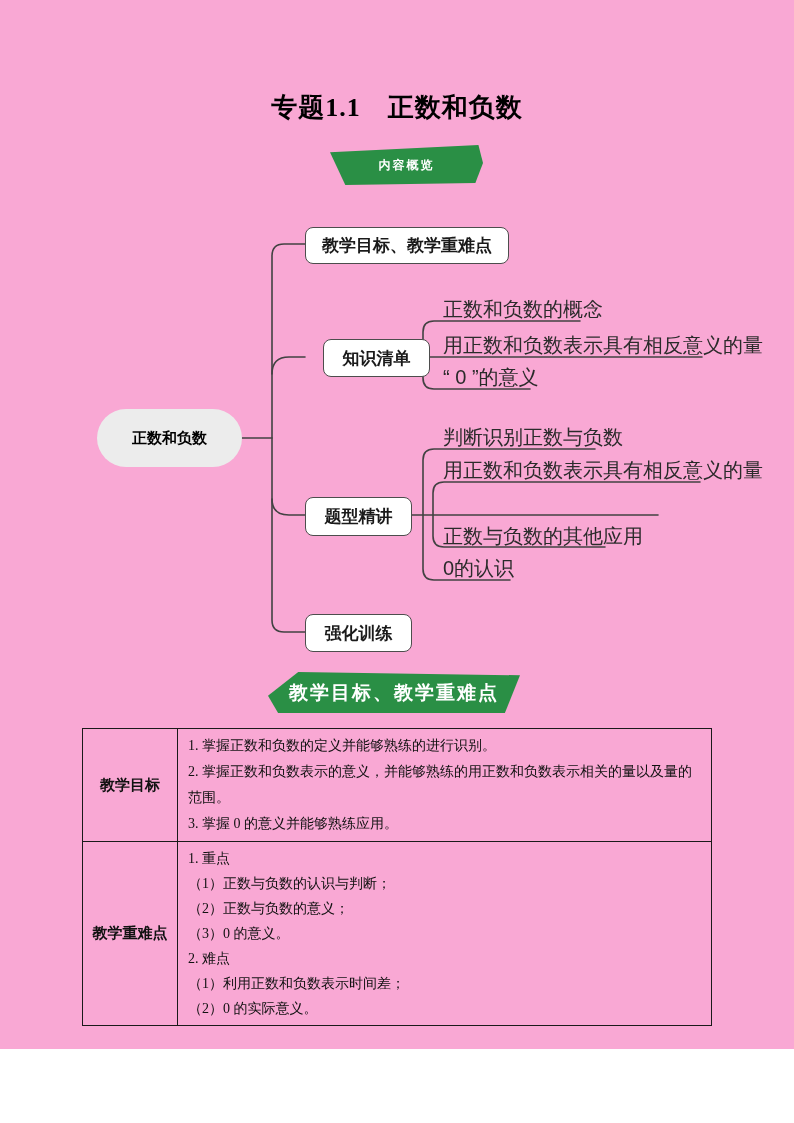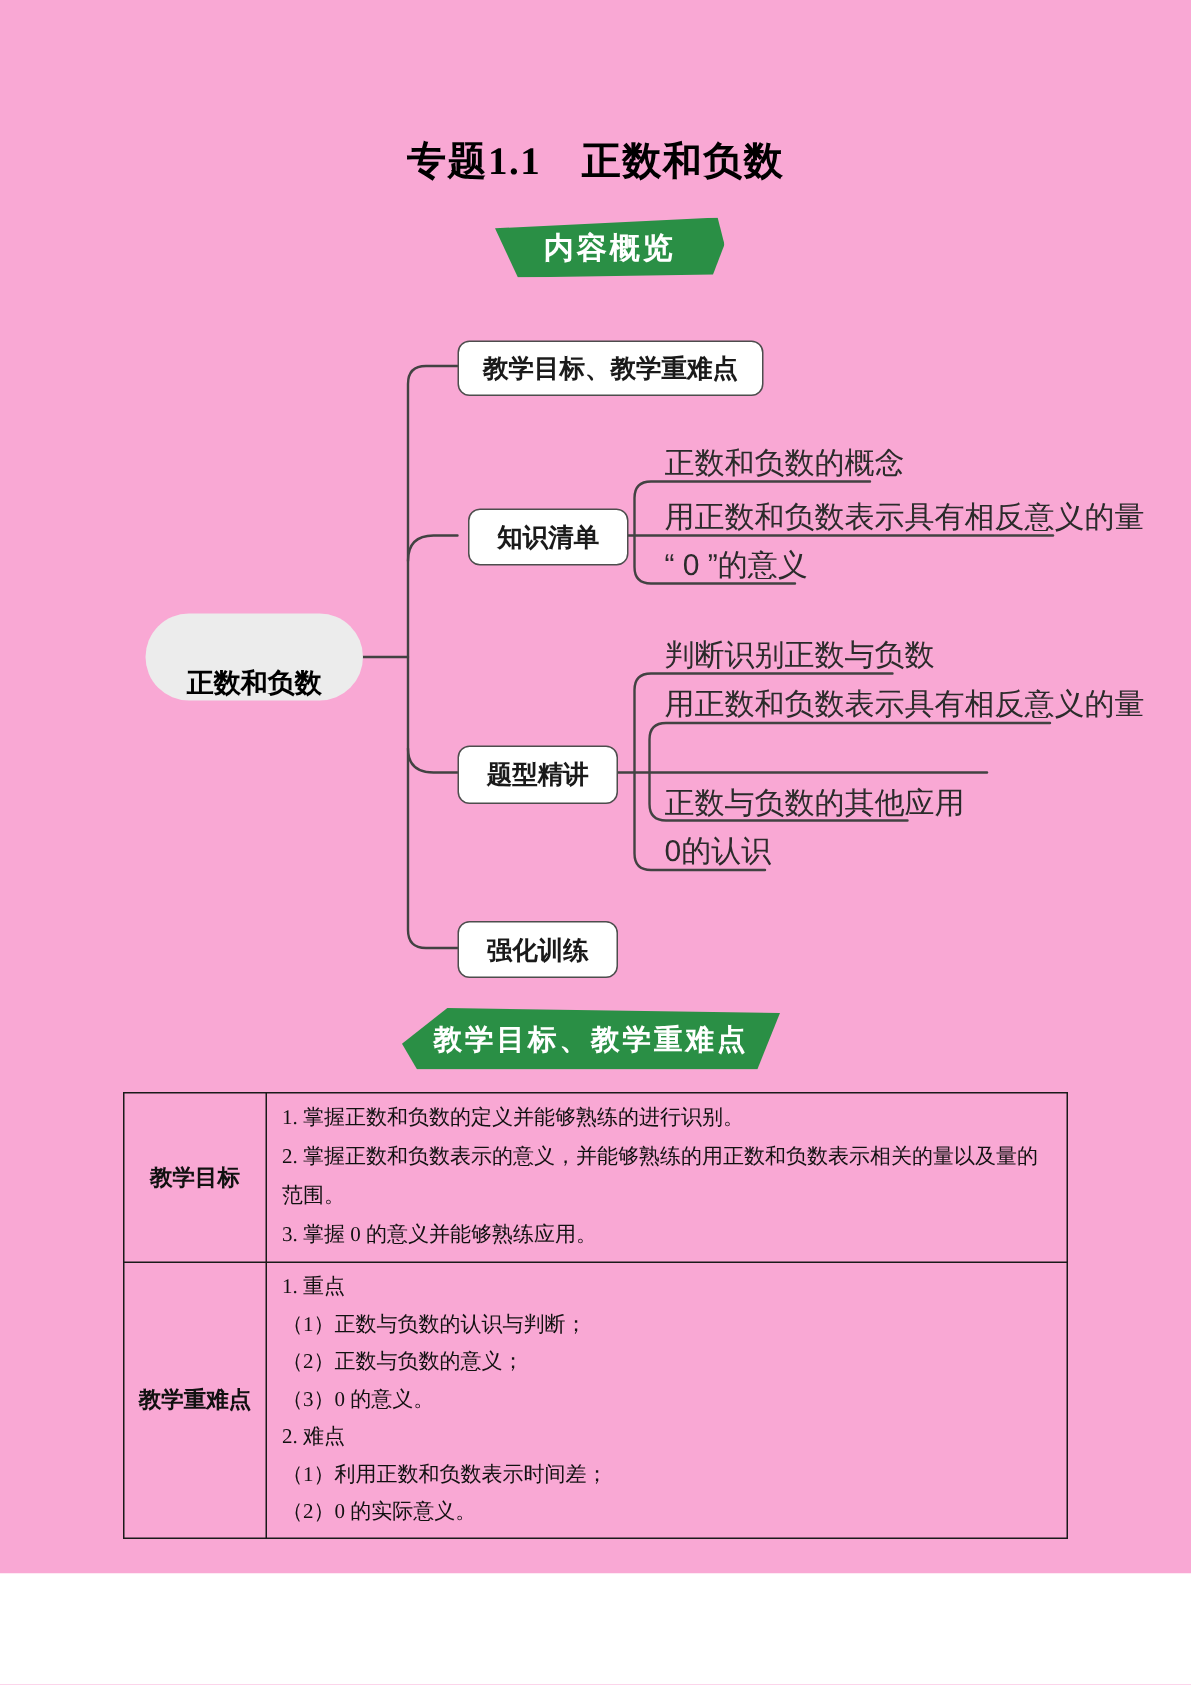--- a/index.html
+++ b/index.html
@@ -15,42 +15,42 @@
     text-align:center; font-family:"Liberation Serif","DejaVu Serif",serif;
     font-weight:bold; font-size:26px; color:#000; letter-spacing:1px;
   }
 
   
   .banner {
     position:absolute; display:flex; align-items:center; justify-content:center;
     color:#fff; font-weight:bold; letter-spacing:2px;
   }
   .banner-overview {
-    left:330px; top:145px; width:153px; height:40px; font-size:20px;
+    left:330px; top:145px; width:153px; height:40px; font-size:12px;
     clip-path:polygon(0% 18%, 97% 0%, 100% 45%, 95% 95%, 10% 100%);
   }
   .banner-objectives {
     left:268px; top:672px; width:252px; height:41px; font-size:19px;
     clip-path:polygon(12% 0%, 100% 8%, 94% 100%, 4% 100%, 0% 58%);
   }
 
   
   .map-svg { position:absolute; left:0; top:0; width:794px; height:660px; }
   .map-node {
     position:absolute; display:flex; align-items:center; justify-content:center;
     background:#fff; border:1.6px solid #4d4d4d; border-radius:8px;
     font-weight:bold; font-size:17px; color:#1a1a1a; white-space:nowrap;
   }
   .map-root {
     position:absolute; left:97px; top:409px; width:145px; height:58px;
-    border-radius:29px; display:flex; align-items:flex-end; justify-content:center;
-    font-weight:bold; font-size:18px; color:#000;font-family:Liberation Serif, serif;
+    border-radius:29px; display:flex; align-items:center; justify-content:center;
+    font-weight:bold; font-size:15px; color:#000;font-family:Liberation Serif, serif;
   }
   .node-b1 { left:305px; top:227px; width:202px; height:35px; }
-  .node-b2 { left:312px; top:339px; width:105px; height:36px; }
+  .node-b2 { left:323px; top:339px; width:105px; height:36px; }
   .node-b3 { left:305px; top:497px; width:105px; height:37px; }
   .node-b4 { left:305px; top:614px; width:105px; height:36px; }
   .map-leaf {
     position:absolute; left:443px; height:20px; line-height:20px;
     font-size:20px; color:#2b2b2b; white-space:nowrap;
   }
   .leaf-k1 { top:299px; } .leaf-k2 { top:335px; } .leaf-k3 { top:367px; }
   .leaf-t1 { top:427px; } .leaf-t2 { top:460px; } .leaf-t3 { top:493px; }
   .leaf-t4 { top:526px; } .leaf-t5 { top:558px; }
 

